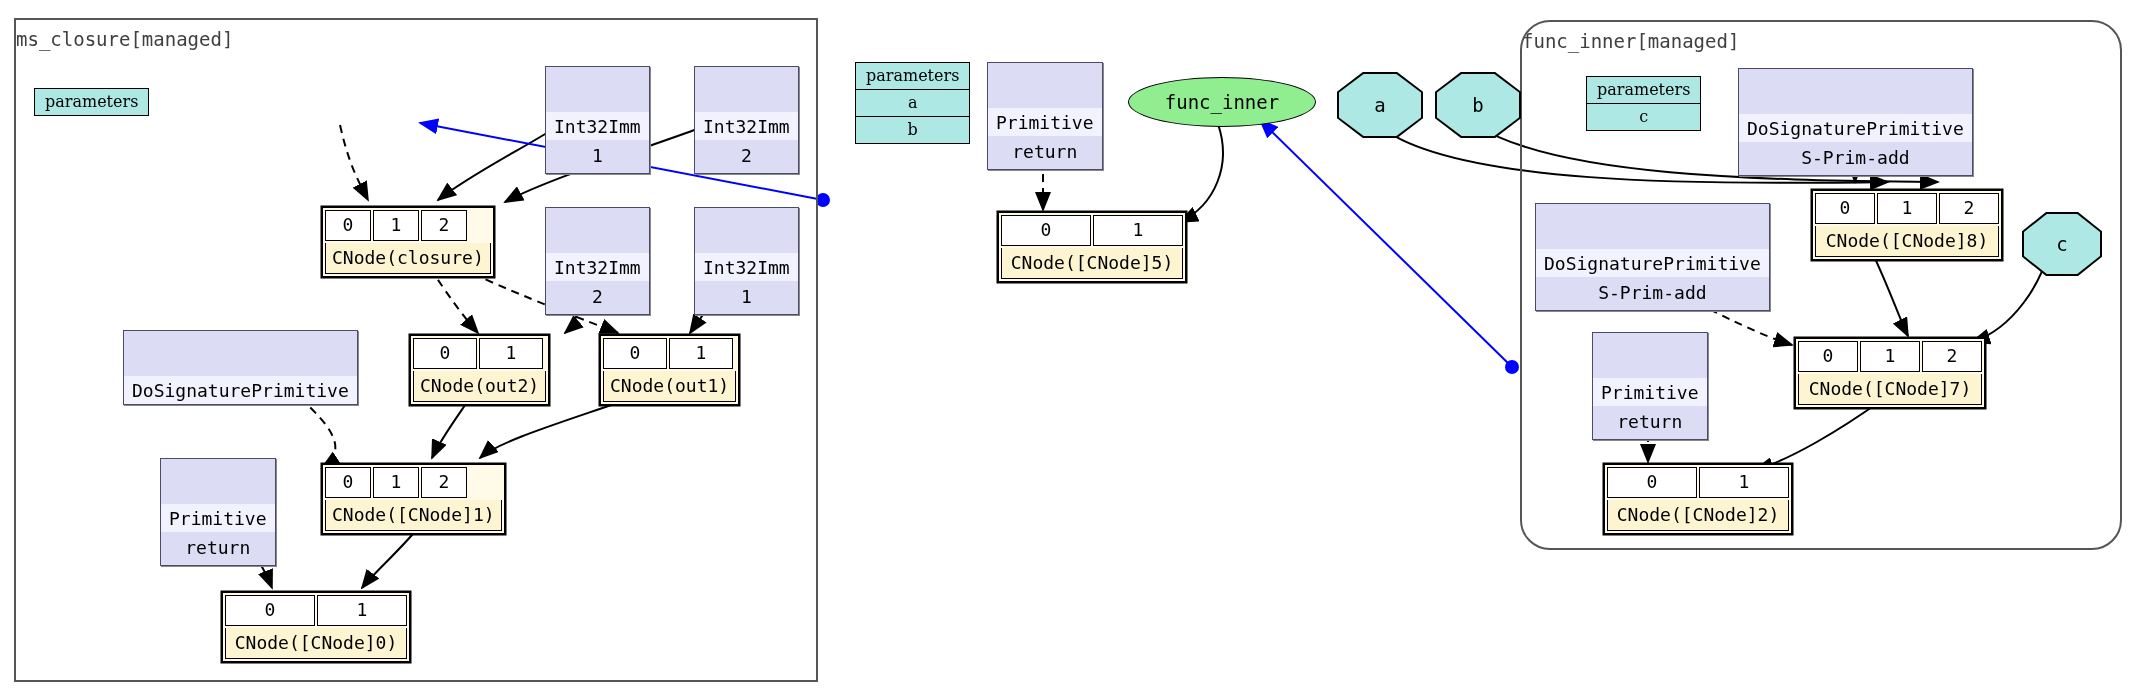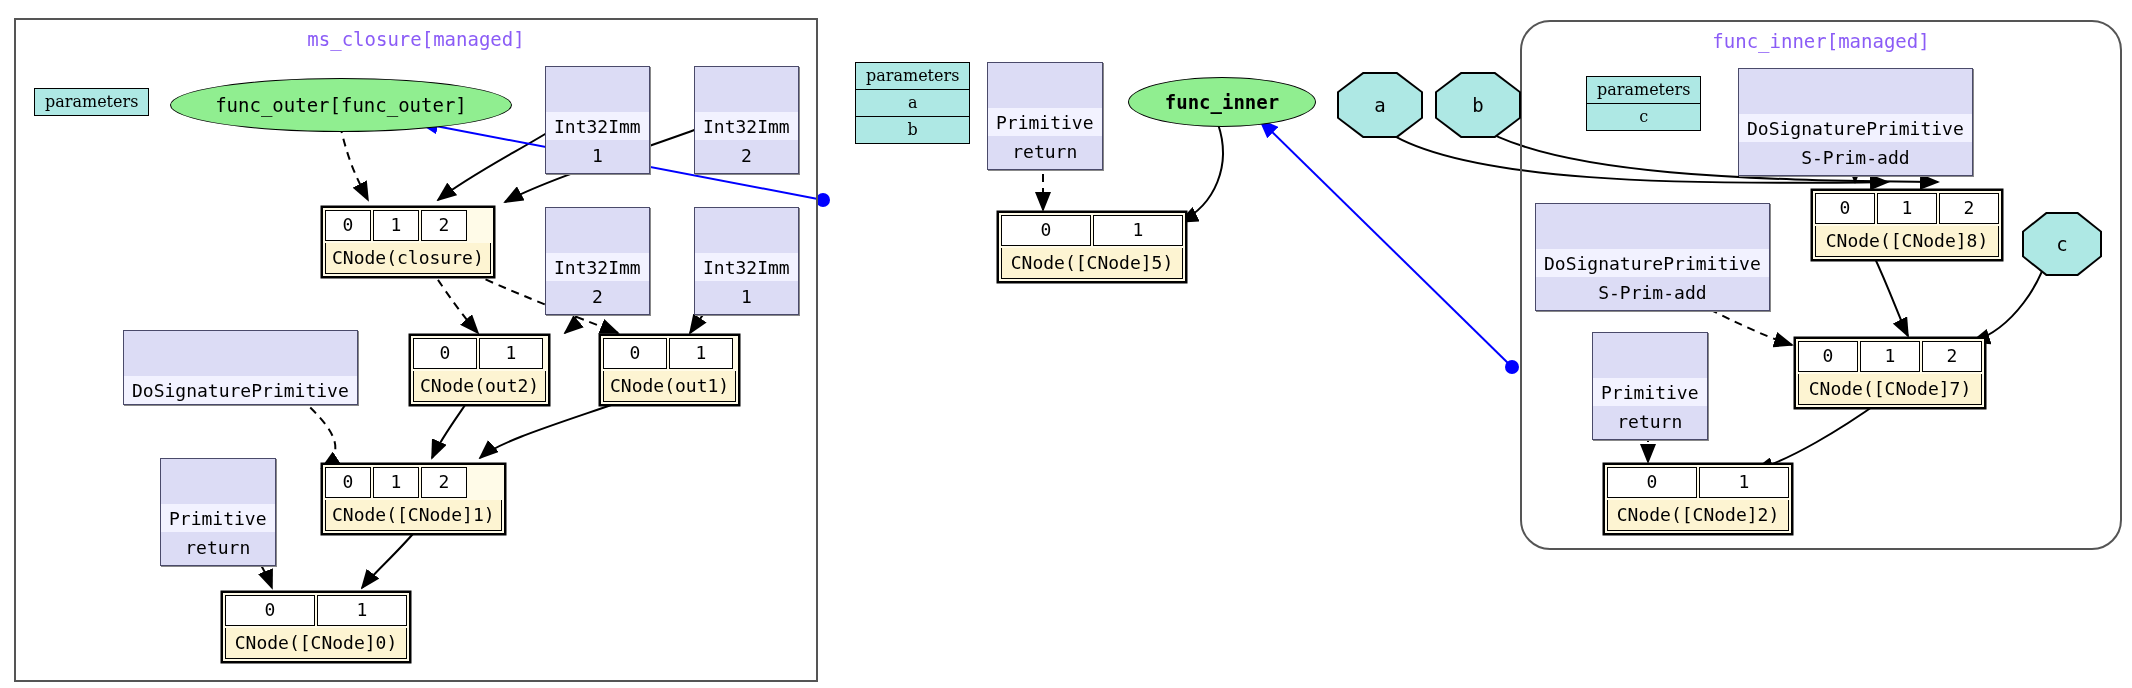--- a/index.html
+++ b/index.html
@@ -24,23 +24,22 @@
   .cluster {
     position: absolute;
     border: 2px solid #555555;
     background: transparent;
     z-index: 2;
   }
   .cluster-title {
     position: absolute;
     top: 8px;
     left: 0; right: 0;
-    text-align: center;
     font-size: 19px;
-    color: #8b5cf6;
+    color: #404040;
     font-family: "DejaVu Sans Mono", "Liberation Mono", monospace;
     white-space: nowrap;
   }
   .node {
     position: absolute;
     z-index: 3;
   }
 
   
   .cnode {
@@ -217,23 +216,20 @@
   </svg>
 
   <div class="cluster" style="left:14px; top:18px; width:800px; height:660px;">
     <div class="cluster-title">ms_closure[managed]</div>
   </div>
 
   <div class="node params" style="left:34px; top:88px;">
     <div class="prow phead">parameters</div>
   </div>
 
-  <div class="node ellipse" style="left:170px; top:78px; width:340px; height:52px;">
-    <span>func_outer[func_outer]</span>
-  </div>
 
   <div class="node prim" style="left:545px; top:66px;">
     <div class="top">Int32Imm</div>
     <div class="bot">1</div>
   </div>
 
   <div class="node prim" style="left:694px; top:66px;">
     <div class="top">Int32Imm</div>
     <div class="bot">2</div>
   </div>
@@ -304,21 +300,21 @@
     <div class="prow phead">parameters</div>
     <div class="prow">a</div>
     <div class="prow">b</div>
   </div>
 
   <div class="node prim" style="left:987px; top:62px;">
     <div class="top">Primitive</div>
     <div class="bot">return</div>
   </div>
 
-  <div class="node ellipse" style="left:1128px; top:77px; width:186px; height:48px;font-weight:bold;">
+  <div class="node ellipse" style="left:1128px; top:77px; width:186px; height:48px;">
     <span>func_inner</span>
   </div>
 
   <div class="node cnode" style="left:998px; top:212px;">
     <div class="ports">
       <div class="port" style="min-width:88px">0</div>
       <div class="port" style="min-width:88px">1</div>
     </div>
     <div class="label">CNode([CNode]5)</div>
   </div>

